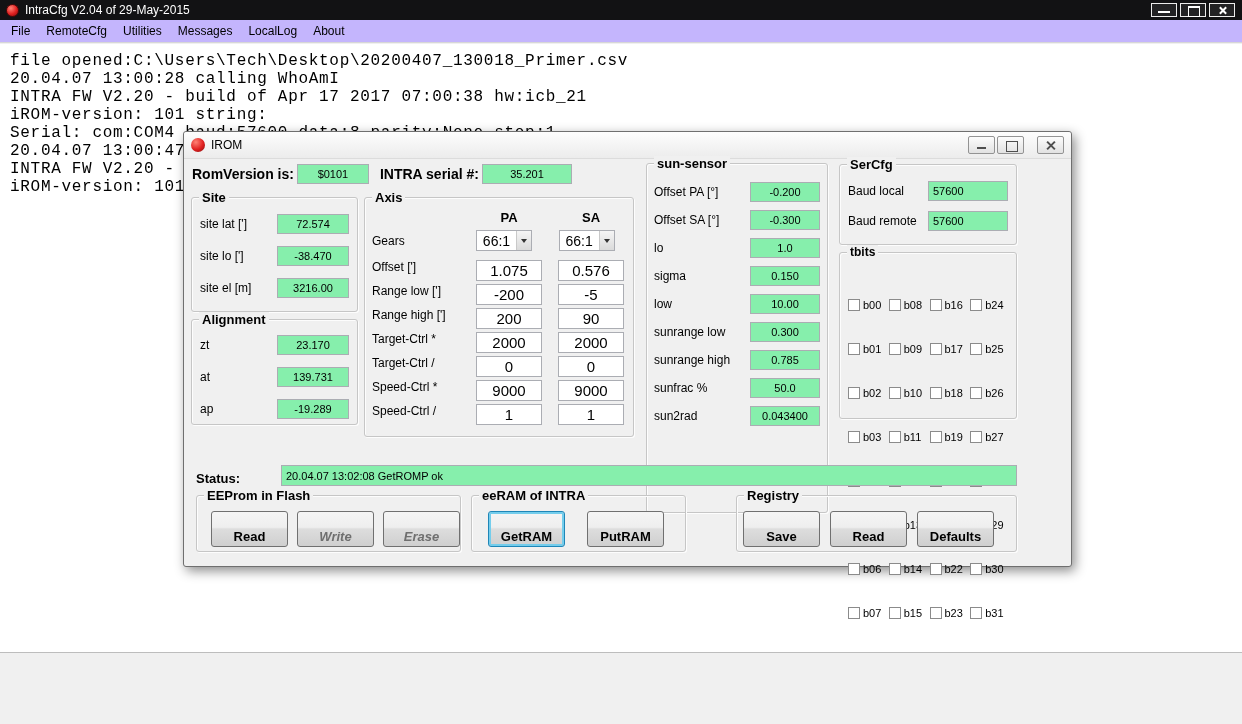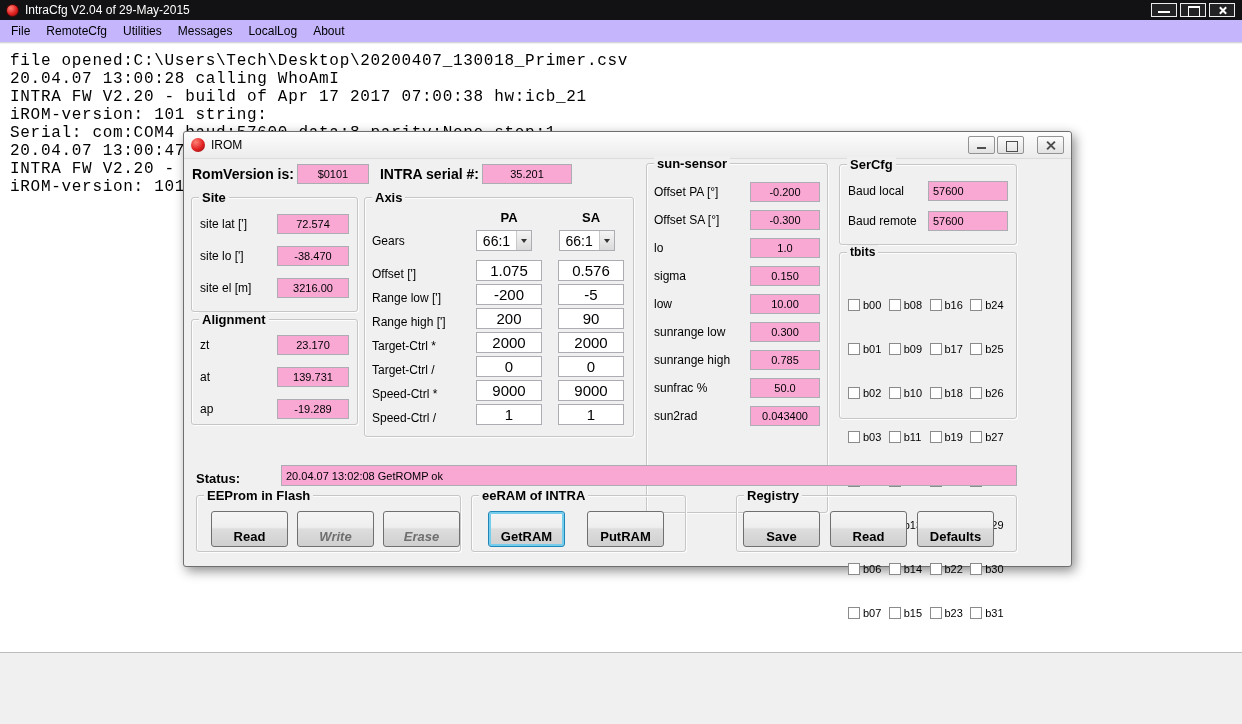--- a/index.html
+++ b/index.html
@@ -45,21 +45,21 @@
         background:linear-gradient(#fcfcfc,#e2e2e2);}
   .dbtn.cls{margin-left:11px;}
   .dbtn.min::after{content:"";position:absolute;left:8px;right:8px;bottom:4px;height:2px;background:#4e4e4e;}
   .dbtn.max::after{content:"";position:absolute;left:8px;top:4px;width:10px;height:9px;border:1px solid #4e4e4e;}
   .dbtn.cls::before,.dbtn.cls::after{content:"";position:absolute;left:12px;top:3px;width:2px;height:11px;background:#4e4e4e;}
   .dbtn.cls::before{transform:rotate(45deg);}
   .dbtn.cls::after{transform:rotate(-45deg);}
   .dbody{position:relative;height:407px;}
 
   
-  .tin{border:1px solid #abadb3;background:#f9a8d4;height:20px;font-family:"Liberation Sans",sans-serif;
+  .tin{border:1px solid #abadb3;background:#86efac;height:20px;font-family:"Liberation Sans",sans-serif;
        font-size:11px;text-align:center;padding:0 2px;outline:none;color:#000;}
   .tin.left{text-align:left;padding-left:4px;}
 
   .romrow{position:absolute;left:8px;top:4px;height:21px;display:flex;align-items:center;}
   .biglabel{font-size:14px;font-weight:bold;white-space:nowrap;}
   #rom-input{width:72px;margin-left:3px;}
   #serial-label{margin-left:11px;}
   #serial-input{width:90px;margin-left:3px;}
 
   
@@ -81,21 +81,21 @@
   .ah{width:66px;text-align:center;}
   .ah-gap{width:16px;}
   .gearrow{display:flex;align-items:center;margin-bottom:9px;gap:6px;}
   .alabel{width:104px;font-size:12px;}
   .combo-wrap{width:66px;display:flex;justify-content:center;margin-right:16px;}
   .combo{width:56px;height:21px;border:1px solid #abadb3;background:#fff;display:flex;align-items:stretch;}
   .cval{flex:1;font-size:14px;display:flex;align-items:center;justify-content:center;}
   .carrow{width:15px;border-left:1px solid #c9c9c9;background:linear-gradient(#f5f5f5,#dadada);
           display:flex;align-items:center;justify-content:center;}
   .tri{width:0;height:0;border-left:3.5px solid transparent;border-right:3.5px solid transparent;border-top:4px solid #333;}
-  .arow{display:flex;align-items:flex-end;margin-bottom:3px;}
+  .arow{display:flex;align-items:flex-start;margin-bottom:3px;}
   .ain{width:66px;height:21px;border:1px solid #abadb3;background:#fff;text-align:center;
        font-size:15px;font-family:"Liberation Sans",sans-serif;padding:0;margin-right:16px;outline:none;}
   .arow .ain:last-child{margin-right:0;}
 
   .g-sun{left:462px;top:4px;width:182px;height:350px;padding-top:18px;}
   .srow{display:flex;align-items:center;justify-content:space-between;margin:0 7px 8px 7px;height:20px;}
   .srow .tin{width:70px;}
 
   .g-ser{left:655px;top:5px;width:178px;height:81px;padding-top:16px;}
   .serrow{display:flex;align-items:center;justify-content:space-between;margin:0 8px 10px 8px;height:20px;}

